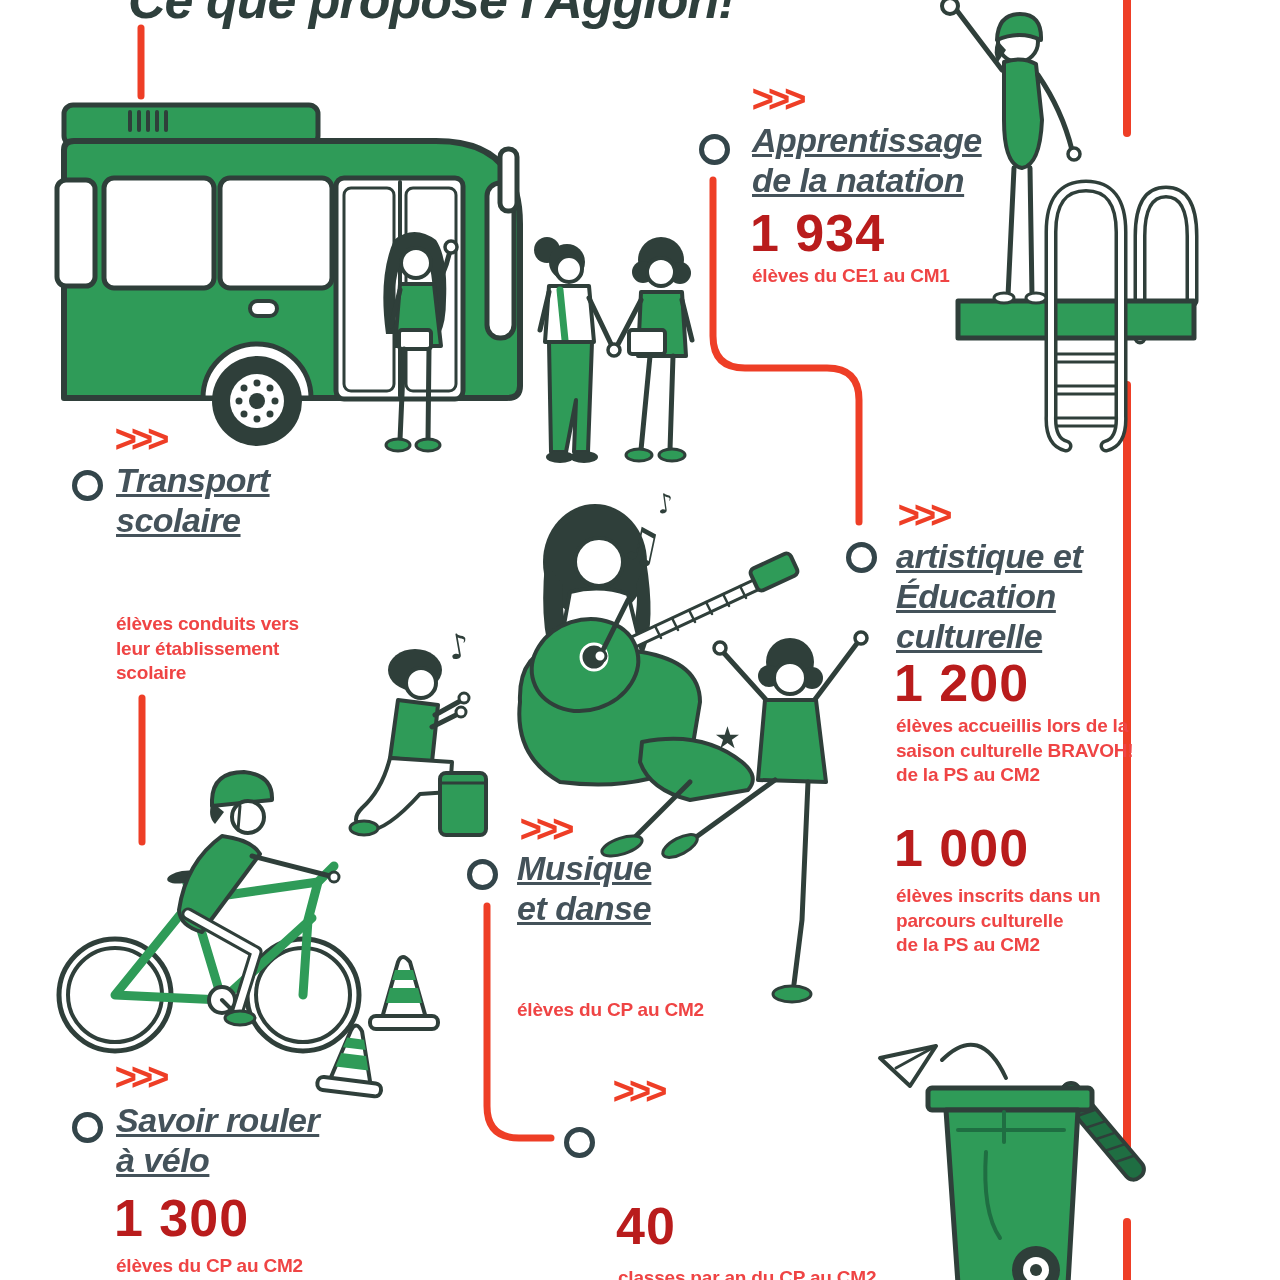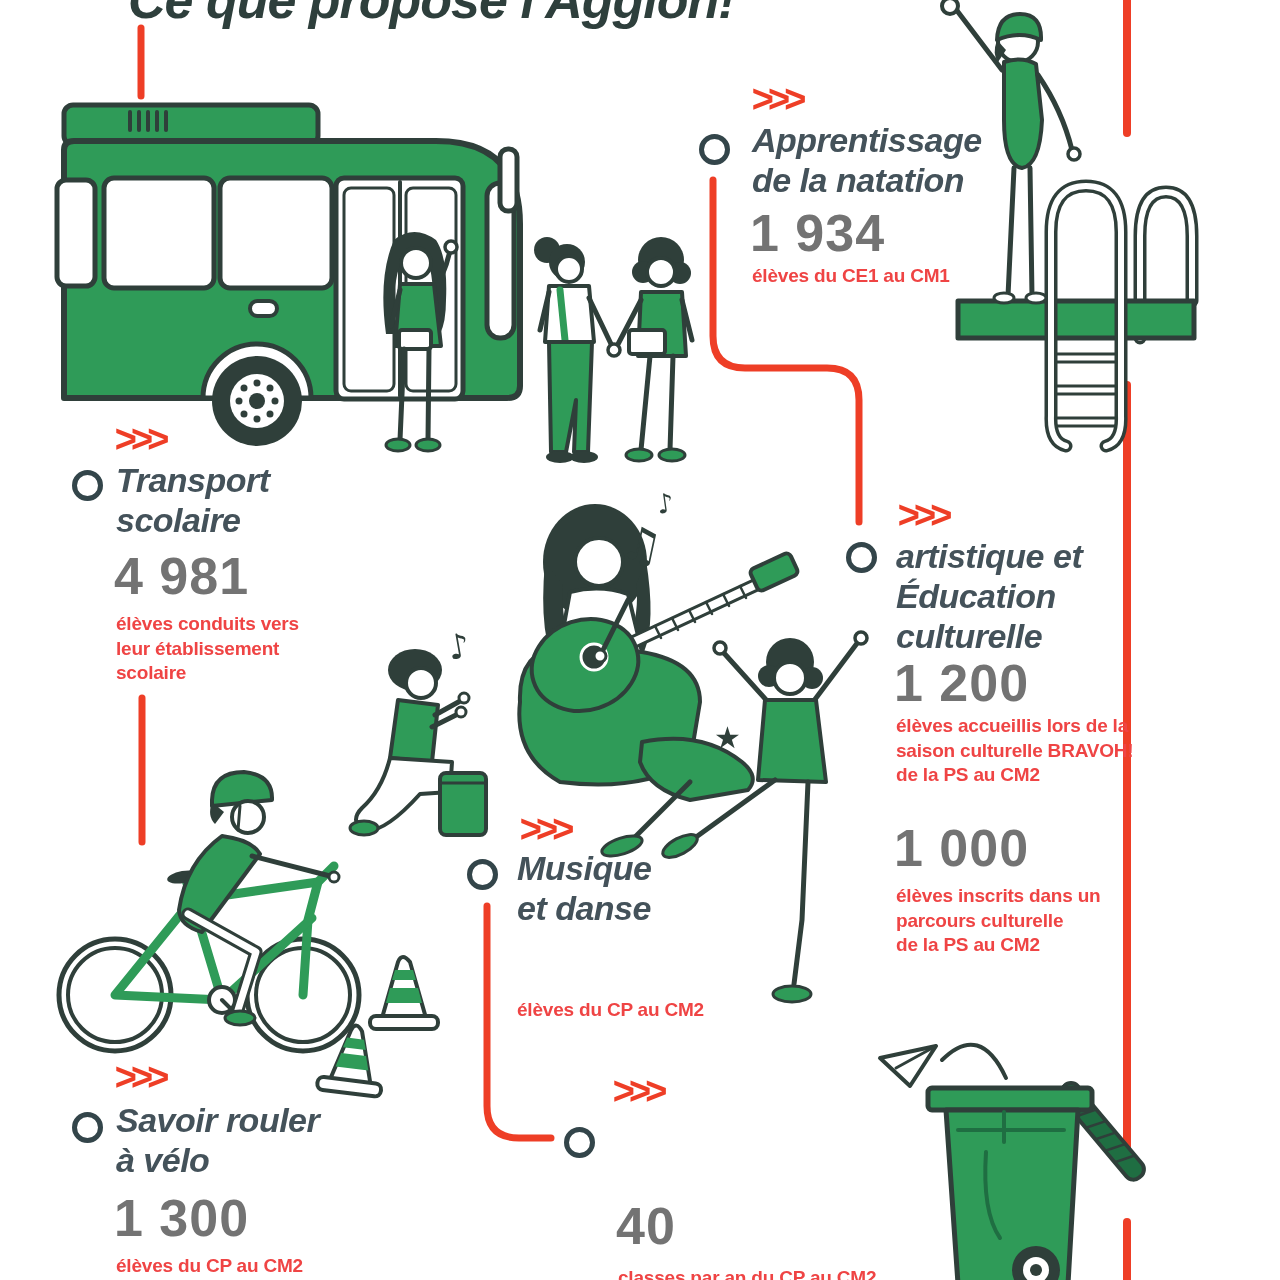--- a/index.html
+++ b/index.html
@@ -2,22 +2,22 @@
 <html><head>
 <meta charset="utf-8">
 <style>
   html,body{margin:0;padding:0;background:#ffffff;}
   .stage{position:relative;width:1280px;height:1280px;background:#fff;overflow:hidden;
          font-family:"Liberation Sans",sans-serif;}
   .abs{position:absolute;}
   .title{font-style:italic;font-weight:bold;font-size:52px;color:#2E3F3C;letter-spacing:-1px;white-space:nowrap;}
   .chev{color:#EE3E26;font-weight:bold;font-style:italic;font-size:38px;line-height:1;letter-spacing:-6px;white-space:nowrap;}
   .dot{width:31px;height:31px;border:5px solid #33454A;border-radius:50%;background:#fff;box-sizing:border-box;}
-  .h2{font-style:italic;font-weight:bold;font-size:34px;line-height:1.18;color:#44525A;letter-spacing:-0.5px;white-space:nowrap;}
-  .num{font-weight:bold;font-size:52px;color:#737373;line-height:1;letter-spacing:1px;white-space:nowrap;}
+  .h2{font-style:italic;font-weight:bold;font-size:34px;line-height:1.18;color:#44525A;letter-spacing:-0.5px;white-space:nowrap;text-decoration:underline;}
+  .num{font-weight:bold;font-size:52px;color:#b91c1c;line-height:1;letter-spacing:1px;white-space:nowrap;}
   .cap{font-weight:bold;font-size:19px;line-height:1.3;color:#ef4444;letter-spacing:-0.2px;white-space:nowrap;}
   svg *{stroke-linecap:round;stroke-linejoin:round;}
   svg text{font-family:"DejaVu Sans","Liberation Sans",sans-serif;}
 </style>
 </head>
 <body>
 
 <div class="stage">
 
   <svg class="abs" style="left:0;top:0" width="1280" height="1280" viewBox="0 0 1280 1280">
@@ -270,21 +270,20 @@
   <div class="abs cap" style="left:752px;top:264px">
     <div>élèves du CE1 au CM1</div>
   </div>
 
   <div class="abs chev" style="left:114px;top:420px">&gt;&gt;&gt;</div>
   <div class="abs dot" style="left:72px;top:470px"></div>
   <div class="abs h2" style="left:116px;top:460px">
     <div>Transport</div>
     <div>scolaire</div>
   </div>
-  <div class="abs num" style="left:114px;top:550px">4 981</div>
   <div class="abs cap" style="left:116px;top:612px">
     <div>élèves conduits vers</div>
     <div>leur établissement</div>
     <div>scolaire</div>
   </div>
 
   <div class="abs chev" style="left:897px;top:496px">&gt;&gt;&gt;</div>
   <div class="abs dot" style="left:846px;top:542px"></div>
   <div class="abs h2" style="left:896px;top:536px">
     <div>artistique et</div>

